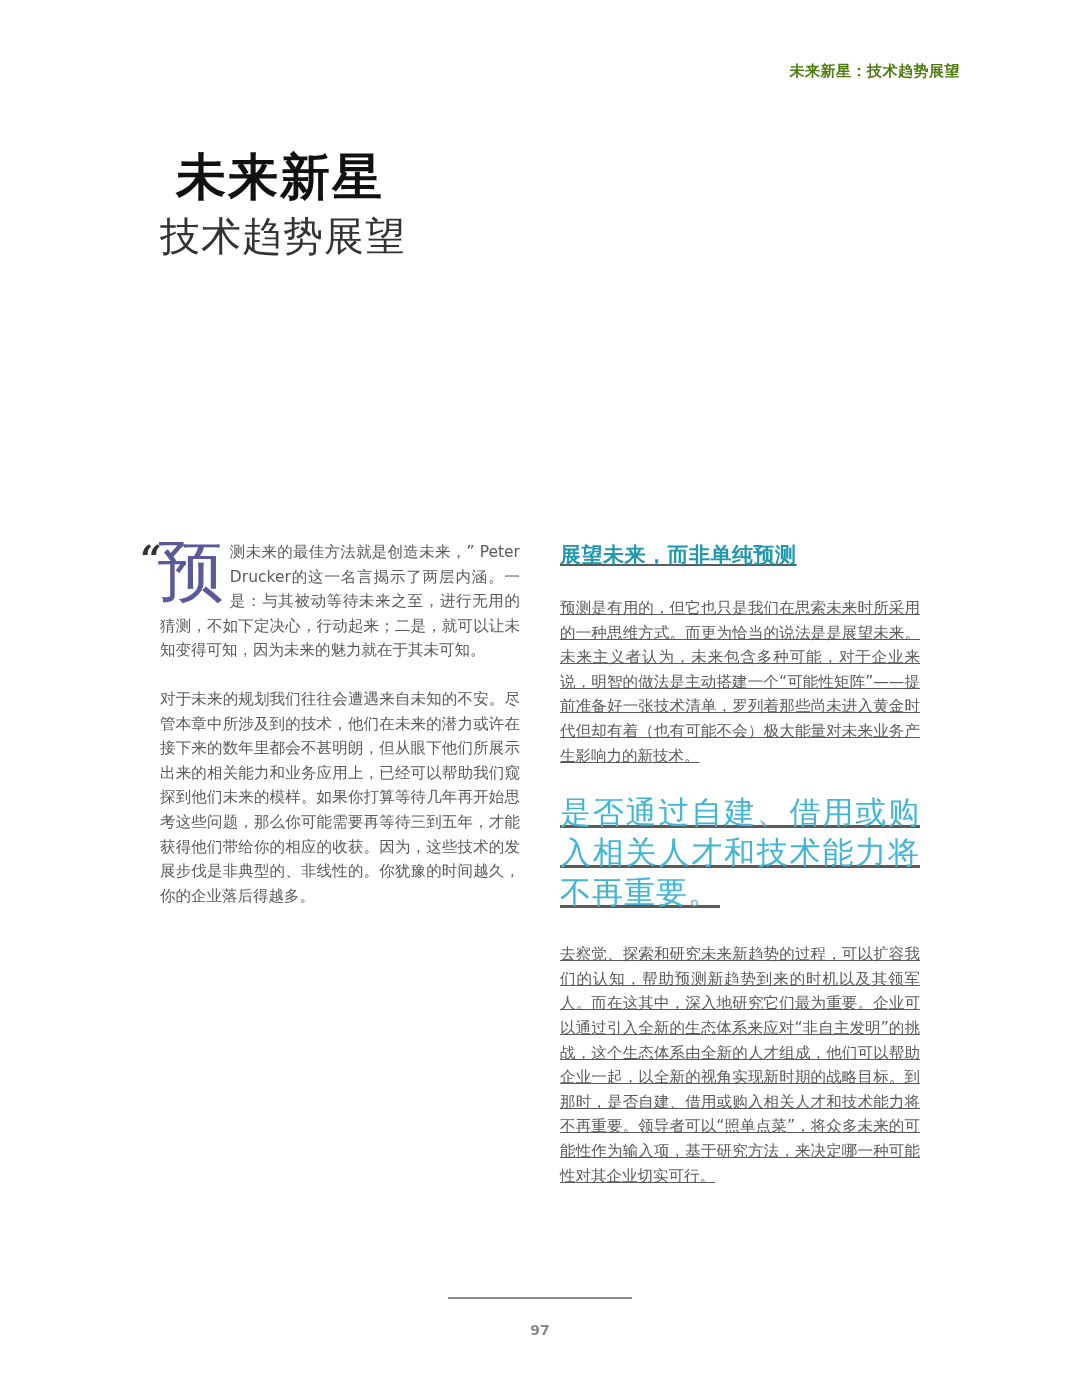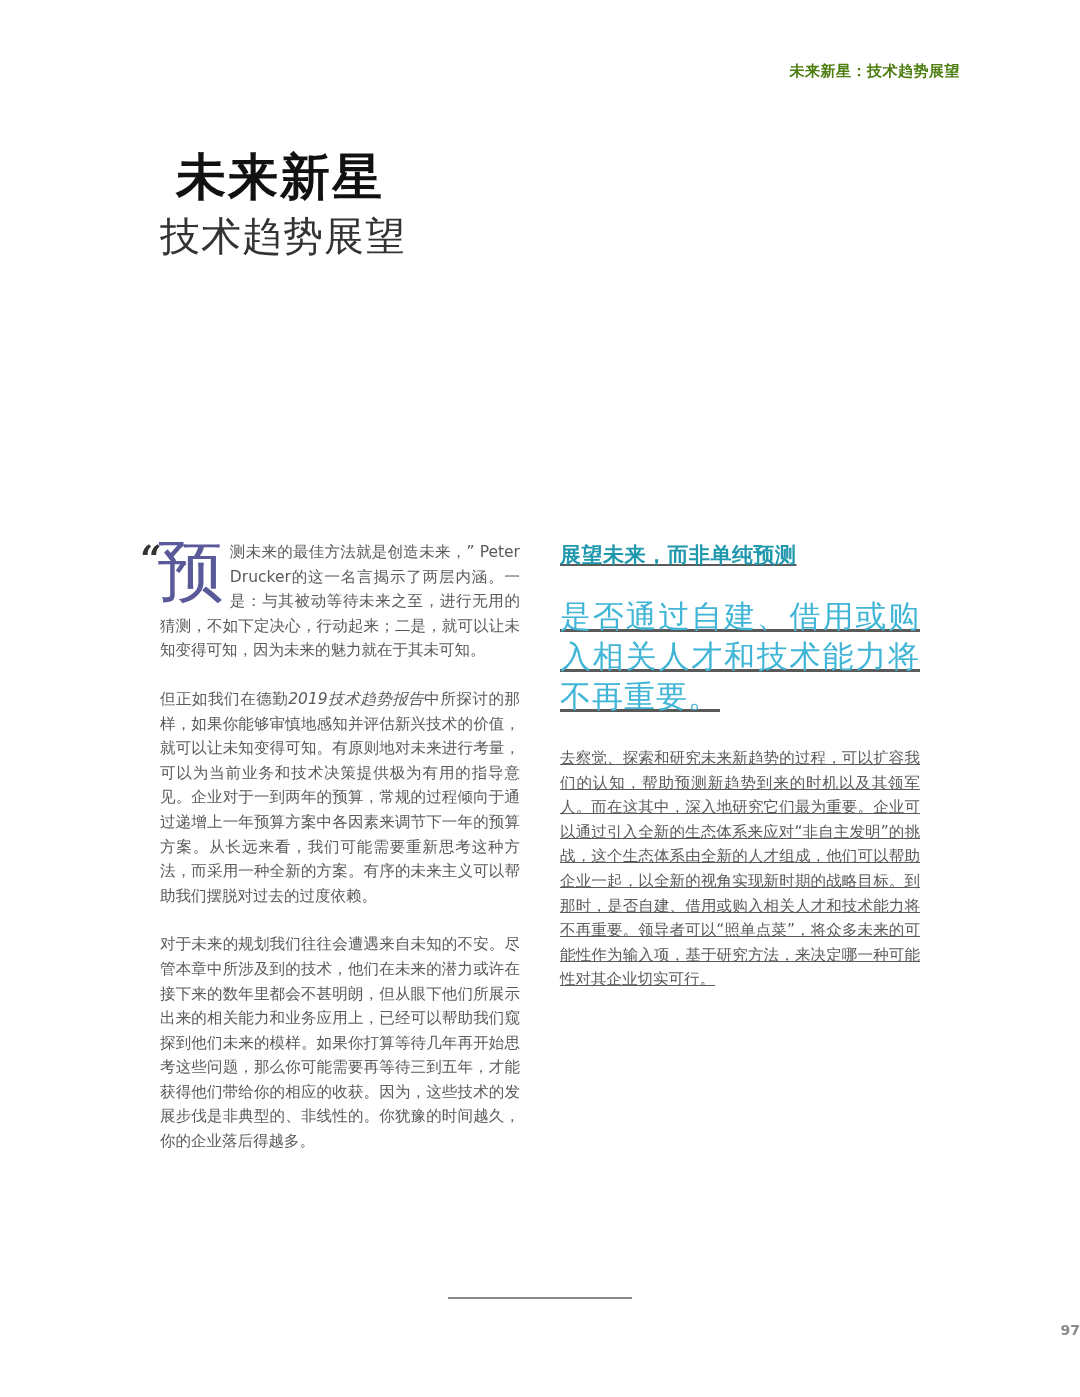--- a/index.html
+++ b/index.html
@@ -111,21 +111,21 @@
       top: 1297px;
       width: 184px;
       height: 2px;
       background: #8c8c8c;
     }
     .page-number {
       position: absolute;
       left: 0;
       width: 1080px;
       top: 1322px;
-      text-align: right;
+      text-align: center;
       font-size: 14px;
       font-weight: bold;
       color: #8a8a8a;
     }
   </style>
 </head>
 <body>
 
 <div class="running-header">未来新星：技术趋势展望</div>
 
@@ -133,26 +133,24 @@
 <h2 class="page-subtitle">技术趋势展望</h2>
 
 <div class="col col-left">
   <p class="lead">
     <span class="dropcap-wrap">
       <span class="open-quote">“</span>
       <span class="dropcap">预</span>
     </span>
     <span>测未来的最佳方法就是创造未来，” Peter Drucker的这一名言揭示了两层内涵。一是：与其被动等待未来之至，进行无用的猜测，不如下定决心，行动起来；二是，就可以让未知变得可知，因为未来的魅力就在于其未可知。</span>
   </p>
-  <p>
-    <span>但正如我们在德勤</span><span class="italic">2019技术趋势报告</span><span>中所探讨的那样，如果你能够审慎地感知并评估新兴技术的价值，就可以让未知变得可知。有原则地对未来进行考量，可以为当前业务和技术决策提供极为有用的指导意见。企业对于一到两年的预算，常规的过程倾向于通过递增上一年预算方案中各因素来调节下一年的预算方案。从长远来看，我们可能需要重新思考这种方法，而采用一种全新的方案。有序的未来主义可以帮助我们摆脱对过去的过度依赖。</span>
-  </p>
   <p>对于未来的规划我们往往会遭遇来自未知的不安。尽管本章中所涉及到的技术，他们在未来的潜力或许在接下来的数年里都会不甚明朗，但从眼下他们所展示出来的相关能力和业务应用上，已经可以帮助我们窥探到他们未来的模样。如果你打算等待几年再开始思考这些问题，那么你可能需要再等待三到五年，才能获得他们带给你的相应的收获。因为，这些技术的发展步伐是非典型的、非线性的。你犹豫的时间越久，你的企业落后得越多。</p>
 </div>
 
 <div class="col col-right">
   <h3 class="section-heading">展望未来，而非单纯预测</h3>
+  <p>预测是有用的，但它也只是我们在思索未来时所采用的一种思维方式。而更为恰当的说法是是展望未来。未来主义者认为，未来包含多种可能，对于企业来说，明智的做法是主动搭建一个“可能性矩阵”——提前准备好一张技术清单，罗列着那些尚未进入黄金时代但却有着（也有可能不会）极大能量对未来业务产生影响力的新技术。</p>
   <div class="pull-quote">是否通过自建、借用或购入相关人才和技术能力将不再重要。</div>
   <p>去察觉、探索和研究未来新趋势的过程，可以扩容我们的认知，帮助预测新趋势到来的时机以及其领军人。而在这其中，深入地研究它们最为重要。企业可以通过引入全新的生态体系来应对“非自主发明”的挑战，这个生态体系由全新的人才组成，他们可以帮助企业一起，以全新的视角实现新时期的战略目标。到那时，是否自建、借用或购入相关人才和技术能力将不再重要。领导者可以“照单点菜”，将众多未来的可能性作为输入项，基于研究方法，来决定哪一种可能性对其企业切实可行。</p>
 </div>
 
 <div class="footer-rule"></div>
 <div class="page-number">97</div>
 
 </body></html>

